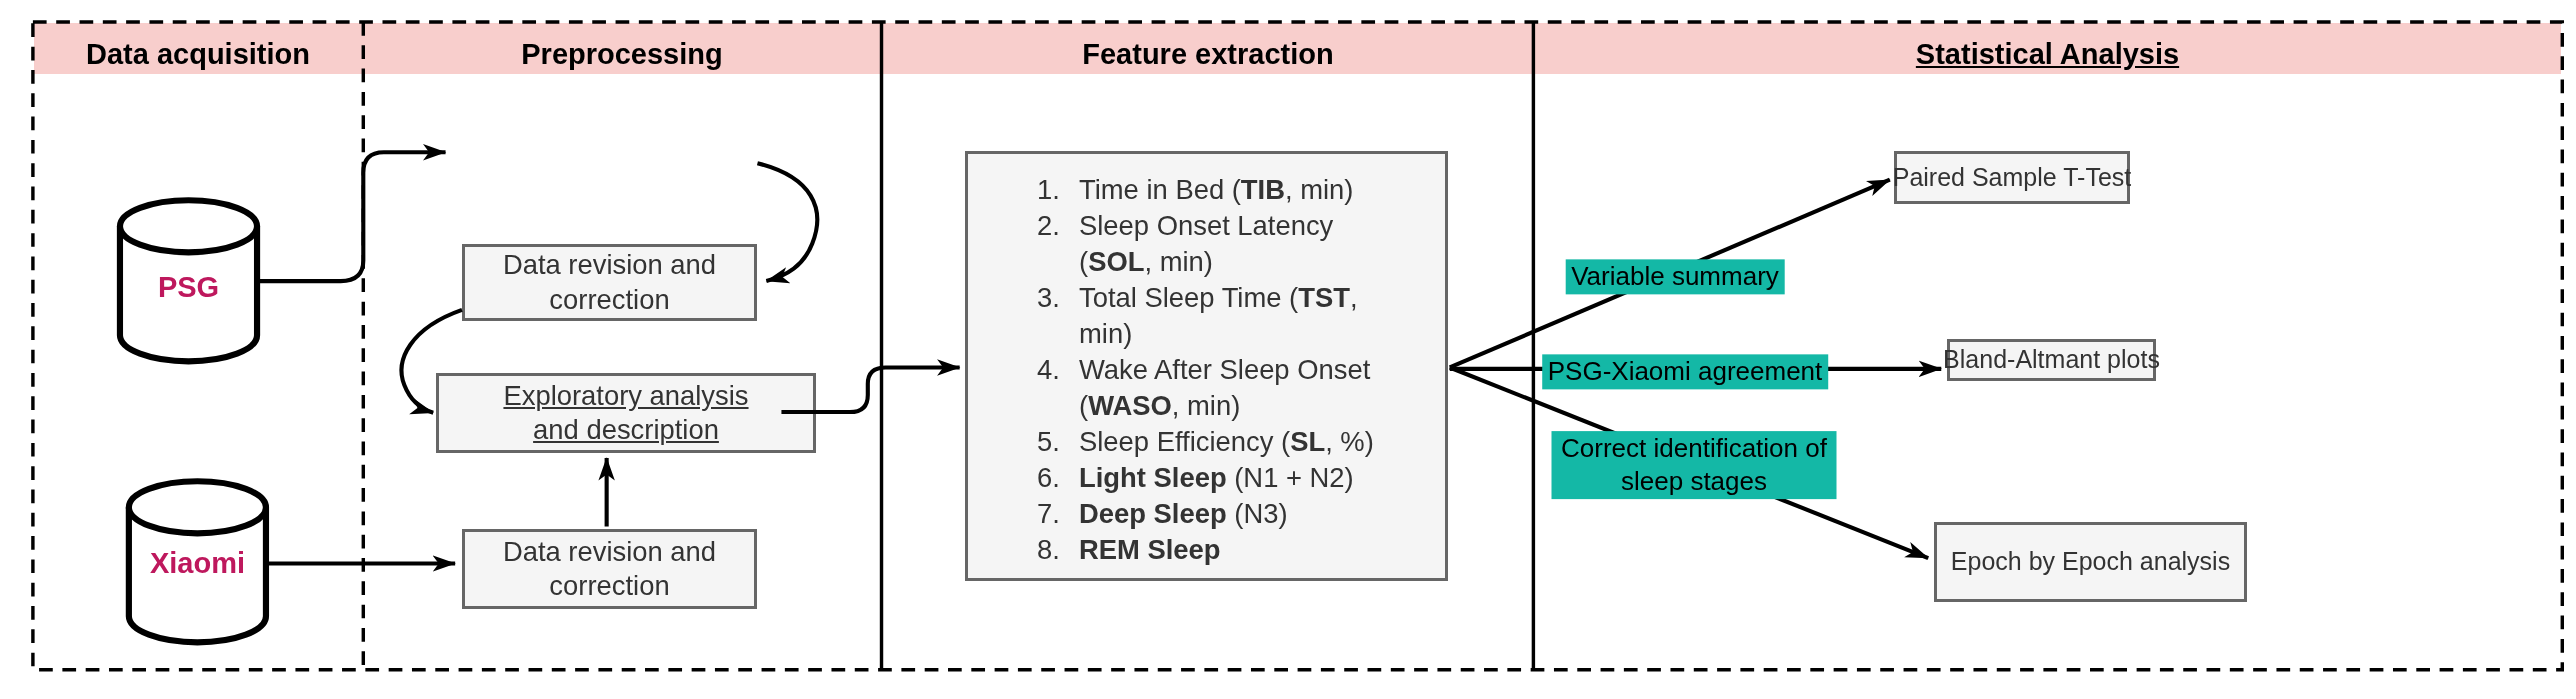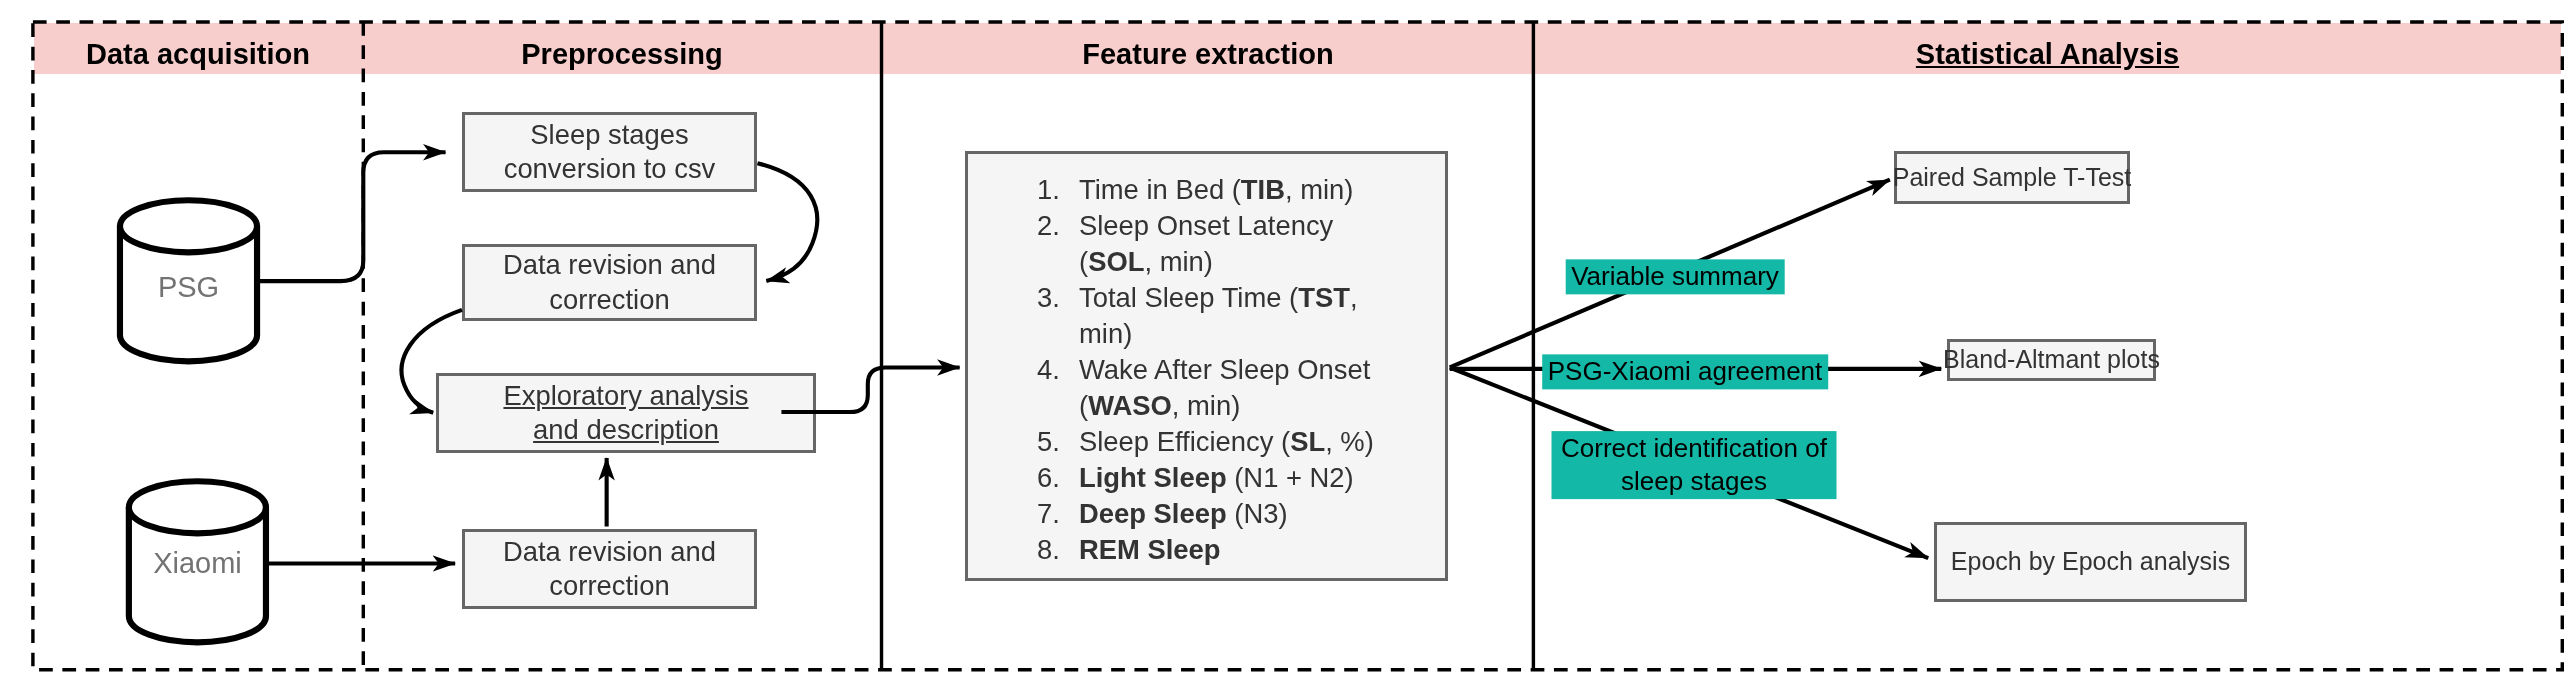--- a/index.html
+++ b/index.html
@@ -10,21 +10,21 @@
   .header-cell{position:absolute;top:23px;height:63px;display:flex;align-items:center;justify-content:center;
     font-size:29px;font-weight:bold;color:#000;z-index:10;}
 
   .node{position:absolute;box-sizing:border-box;background:var(--box-bg,#f5f5f5);
     border:3.4px solid var(--box-border,#666666);display:flex;align-items:center;justify-content:center;
     text-align:center;color:var(--box-text,#333333);font-size:27.4px;line-height:1.25;z-index:3;}
   .node.small{font-size:25px;}
   .nowrap{white-space:nowrap;}
 
   .cyl-label{position:absolute;display:flex;align-items:center;justify-content:center;
-    font-size:29px;color:#737373;z-index:10;}
+    font-size:29px;color:#be185d;z-index:10;font-weight:bold;}
 
   .edge-label{position:absolute;transform:translate(-50%,-50%);background:#14b8a6;
     font-size:26px;color:#000;z-index:10;text-align:center;line-height:1.25;padding:1.4px 5.5px;}
 
   #feature-box{align-items:flex-start;justify-content:flex-start;}
   #feature-list{list-style:none;margin:18px 0 0 0;padding:0 0 0 69px;width:370px;
     font-size:27.4px;line-height:36px;color:var(--box-text,#333333);text-align:left;}
   #feature-list li{position:relative;padding-left:42px;}
   #feature-list li .num{position:absolute;left:0;top:0;}
   #feature-list li .b{font-weight:bold;}
@@ -44,23 +44,20 @@
   <div class="header-cell" style="left:363px;width:518px;">
       <span>Preprocessing</span>
     </div>
   <div class="header-cell" style="left:882px;width:652px;">
       <span>Feature extraction</span>
     </div>
   <div class="header-cell" style="left:1533px;width:1029px;text-decoration:underline;">
       <span>Statistical Analysis</span>
     </div>
 
-  <div class="node" style="left:462px;top:112px;width:295px;height:80px;">
-      <span>Sleep stages conversion to csv</span>
-    </div>
   <div class="node" style="left:462px;top:244px;width:295px;height:77px;">
       <span>Data revision and correction</span>
     </div>
   <div class="node" style="left:436px;top:373px;width:380px;height:80px;padding:0 38px;text-decoration:underline;">
       <span>Exploratory analysis and description</span>
     </div>
   <div class="node" style="left:462px;top:529px;width:295px;height:80px;">
       <span>Data revision and correction</span>
     </div>
 

